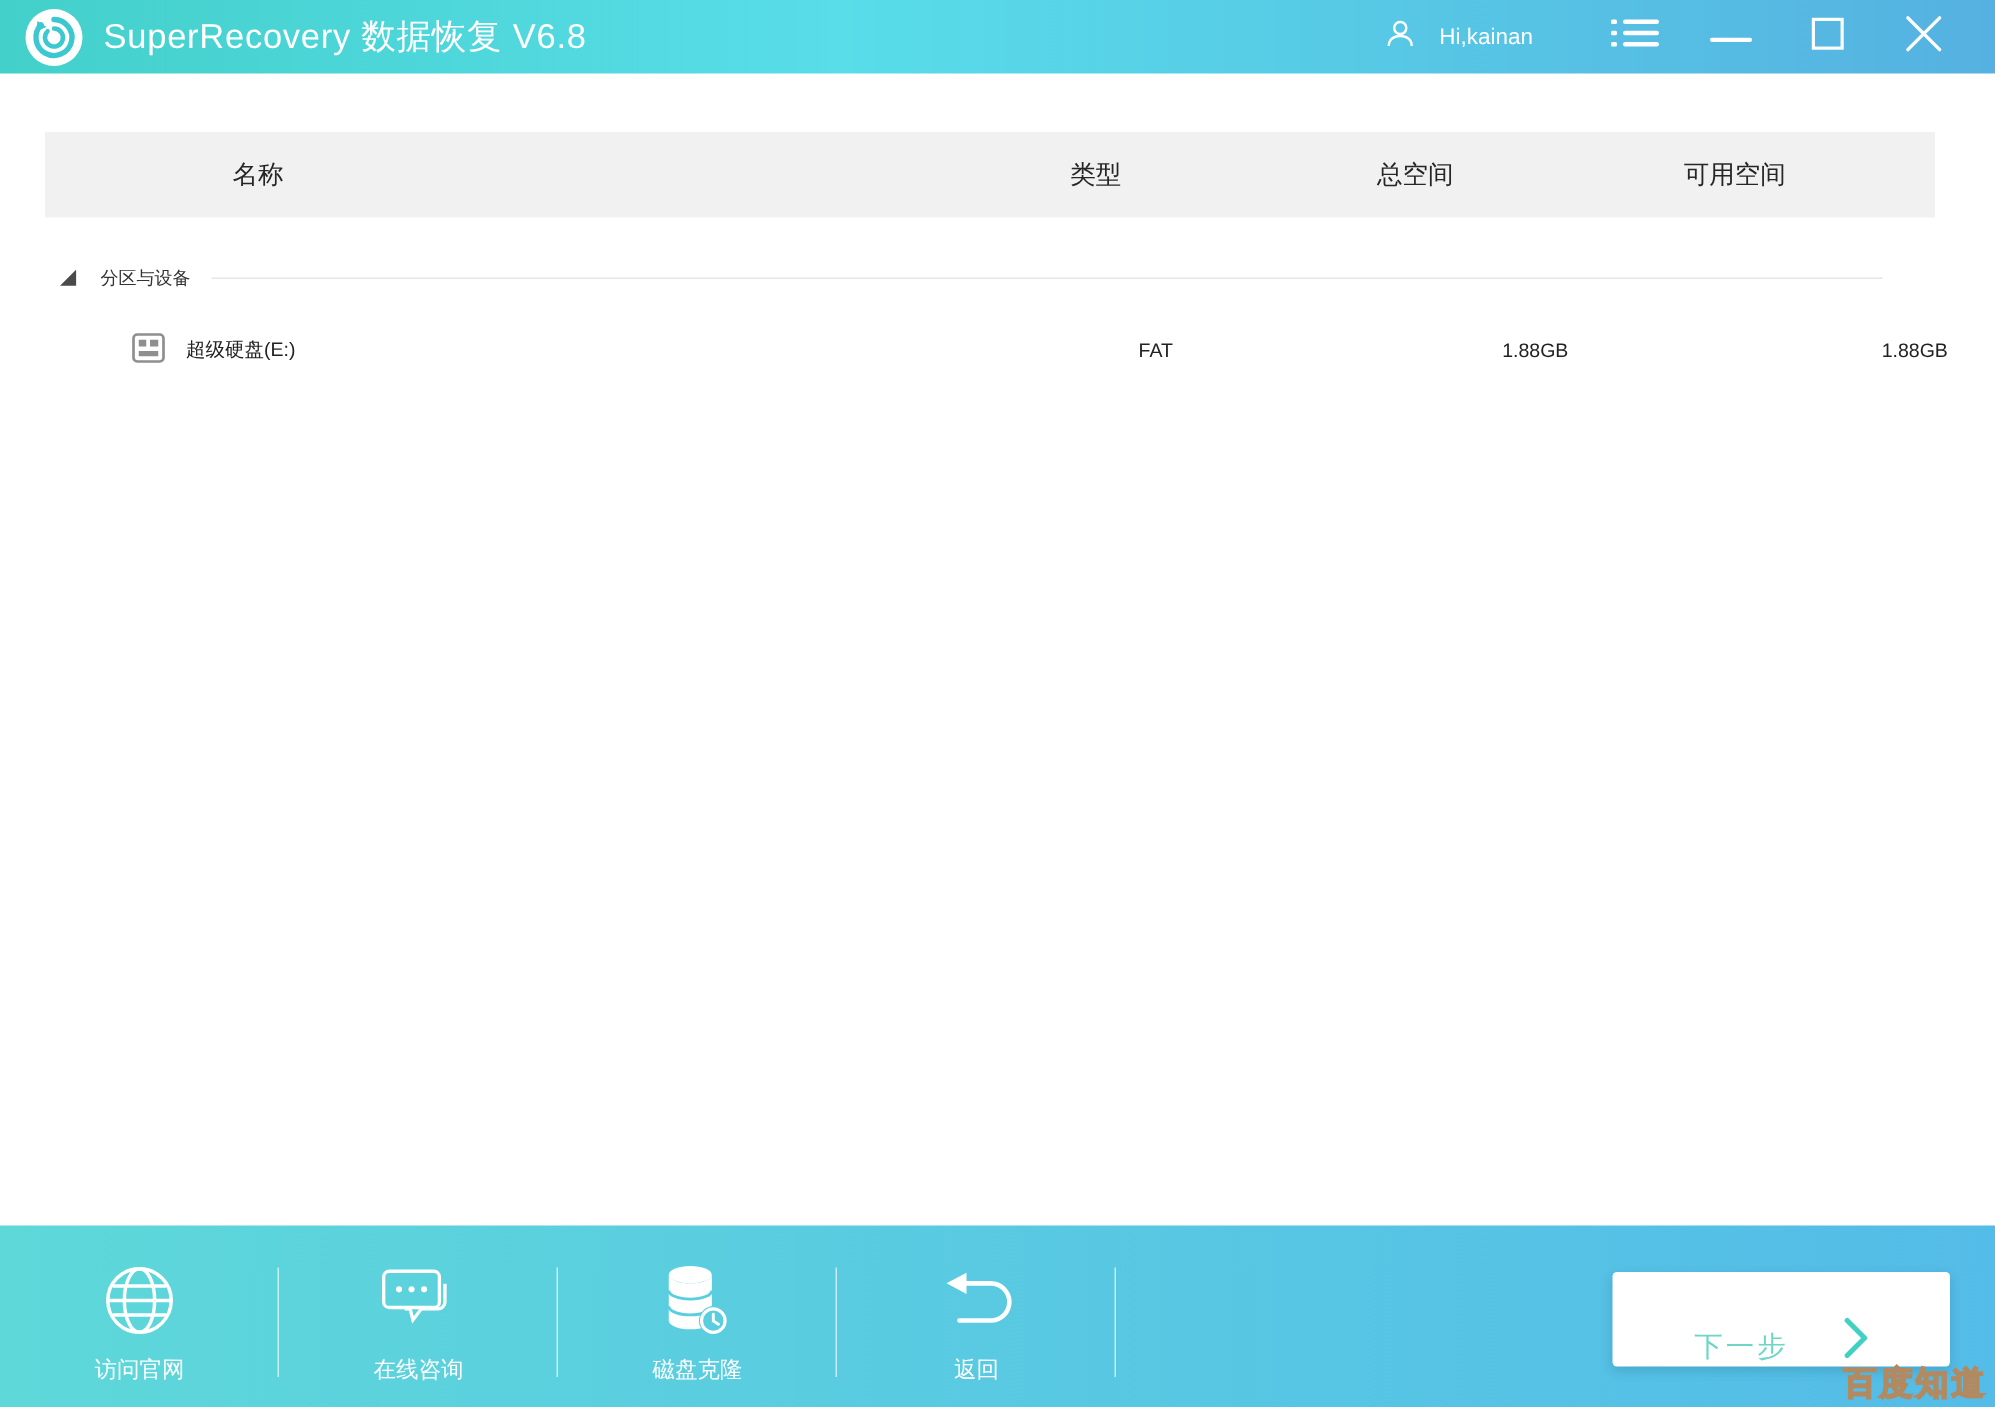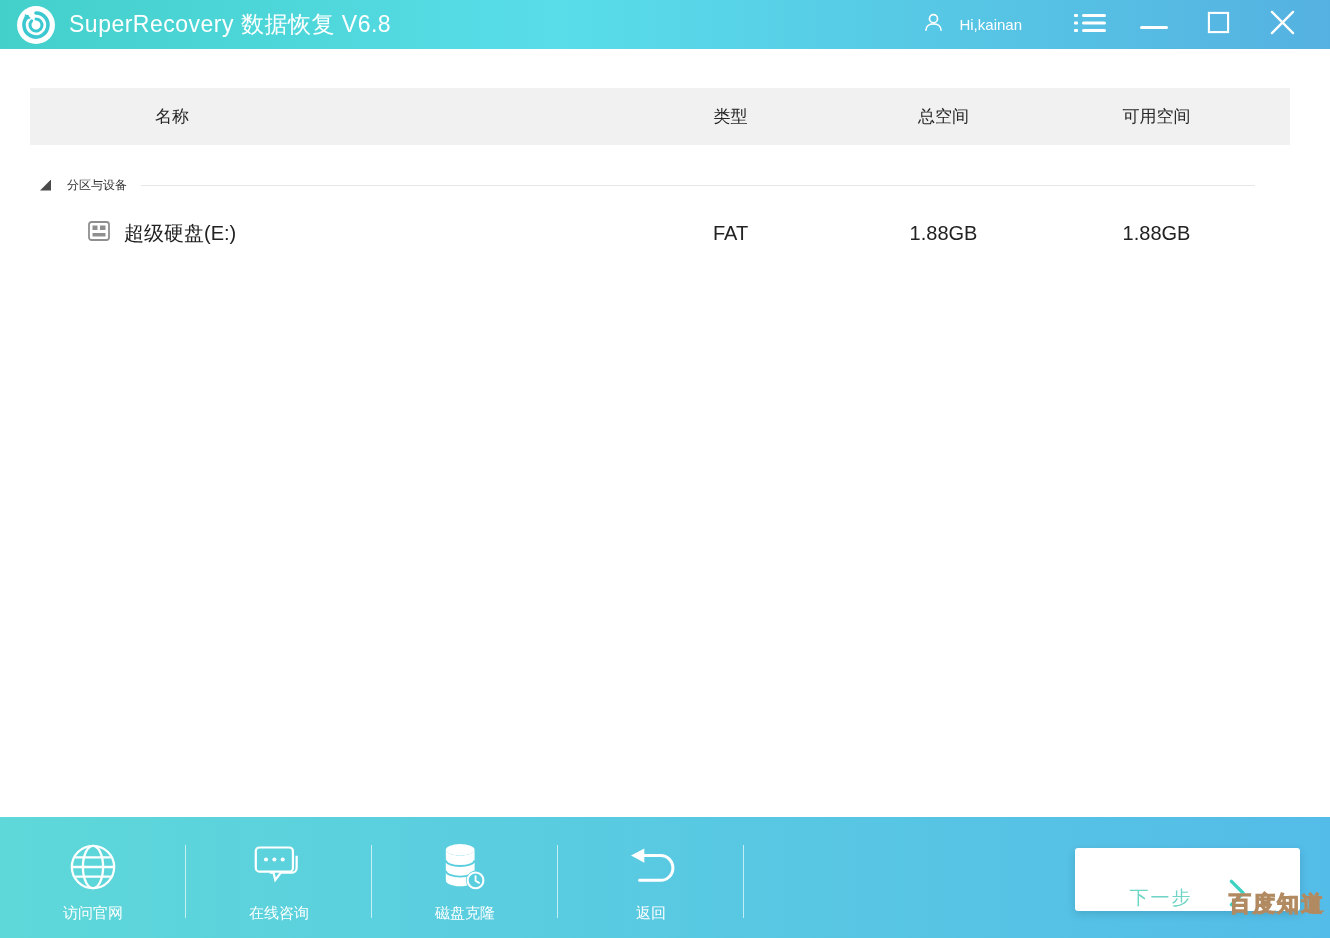--- a/index.html
+++ b/index.html
@@ -31,21 +31,21 @@
   .th-c { text-align:center; }
 
   .tree-row { margin:26px 75px 0 40px; display:flex; align-items:center; height:28px; }
   .tree-arrow { width:11px; height:11px; background:#4a4a4a; clip-path:polygon(100% 0,100% 100%,0 100%); margin-right:16px; flex:none; cursor:pointer; }
   .tree-label { font-size:12px; color:#333; margin-right:14px; white-space:nowrap; }
   .tree-line { flex:1; height:1px; background:#e6e6e6; }
 
   .device-row {
     margin:16px 27px 0 30px; height:36px;
     display:grid; grid-template-columns:594px 213px 213px 213px 1fr;
-    align-items:center; font-size:20px; color:#222; cursor:pointer;
+    align-items:center; font-size:13px; color:#222; cursor:pointer;gap:40px;
   }
   .dr-name { display:flex; align-items:center; gap:14px; padding-left:58px; }
   .dr-c { text-align:center; }
 
   
   .bottombar {
     position:absolute; bottom:0; left:0; width:100%; height:121px;
     background:linear-gradient(90deg,#5ed8d9 0%,#59cbe1 45%,#54bce8 100%);
   }
   .nav { position:absolute; left:0; top:4px; height:100%; display:flex; }
@@ -58,21 +58,21 @@
   .nav-label { margin-top:9px; color:#fff; font-size:15px; white-space:nowrap; }
 
   .next-button {
     position:absolute; right:30px; top:31px; width:225px; height:63px;
     background:#fff; border-radius:3px; box-shadow:0 3px 8px rgba(0,60,80,0.18);
     display:flex; align-items:flex-end; justify-content:center; gap:36px; cursor:pointer;
   }
   .next-label { color:#6fd6c6; font-size:19px; letter-spacing:2px; }
 
   .watermark {
-    position:absolute; right:5px; bottom:19px; font-size:22px; font-weight:bold; color:#fff;
+    position:absolute; right:5px; bottom:1px; font-size:22px; font-weight:bold; color:#fff;
     -webkit-text-stroke:1.2px #b28a62; letter-spacing:2px;
   }
 </style>
 </head>
 <body>
 
 <div class="window">
 
   <header class="titlebar">
     <div class="logo">

